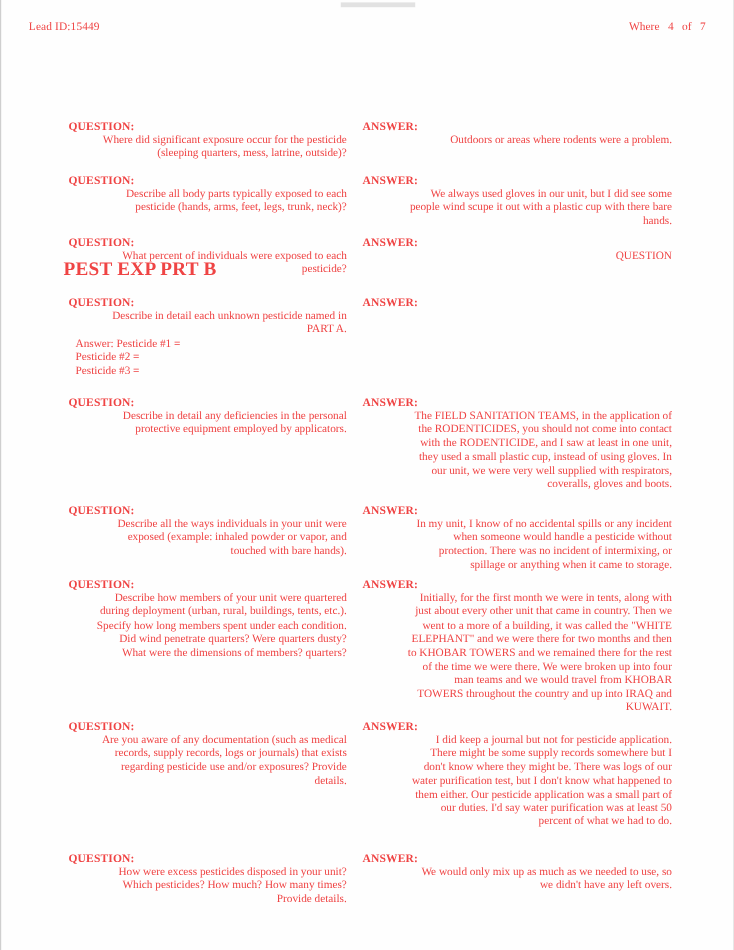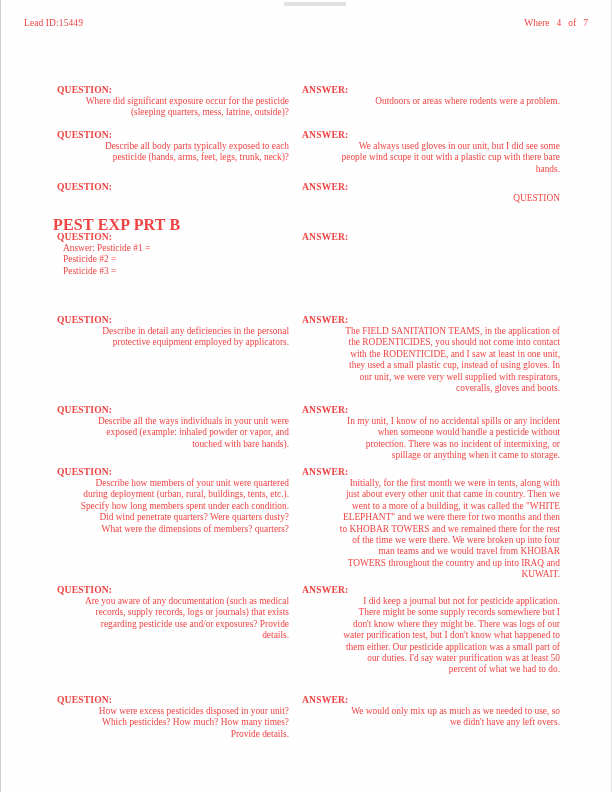--- a/index.html
+++ b/index.html
@@ -55,20 +55,21 @@
     right: 24px; top: 0;
     font-size: 9.5px;
     white-space: nowrap;
   }
   .page-num .gap { display: inline-block; width: 7px; }
 
   .block {
     position: absolute;
     font-size: 9.4px;
     line-height: 11.4px;
+    margin-top: 16px;
   }
   .col-q { left: 57px; width: 232px; }
   .col-a { left: 302px; width: 258px; }
 
   .label {
     font-weight: bold;
     font-size: 9.6px;
     letter-spacing: .15px;
     margin-bottom: .5px;
   }
@@ -109,26 +110,30 @@
   </div>
 
   <div class="block col-q" style="top:129px;">
     <div class="label">QUESTION:</div>
     <div class="body-text">Describe all body parts typically exposed to each
 pesticide (hands, arms, feet, legs, trunk, neck)?</div>
   </div>
 
   <div class="block col-q" style="top:181px;">
     <div class="label">QUESTION:</div>
+    <div class="body-text">What percent of individuals were exposed to each
+pesticide?</div>
   </div>
 
   <div class="section-head" style="top:216px;">PEST EXP PRT B</div>
 
   <div class="block col-q" style="top:231px;">
     <div class="label">QUESTION:</div>
+    <div class="body-text">Describe in detail each unknown pesticide named in
+PART A.</div>
     <div class="pest-list"> Answer:  Pesticide #1 =
 Pesticide #2 =
 Pesticide #3 =</div>
   </div>
 
   <div class="block col-q" style="top:314px;">
     <div class="label">QUESTION:</div>
     <div class="body-text">Describe in detail any deficiencies in the personal
 protective equipment employed by applicators.</div>
   </div>

